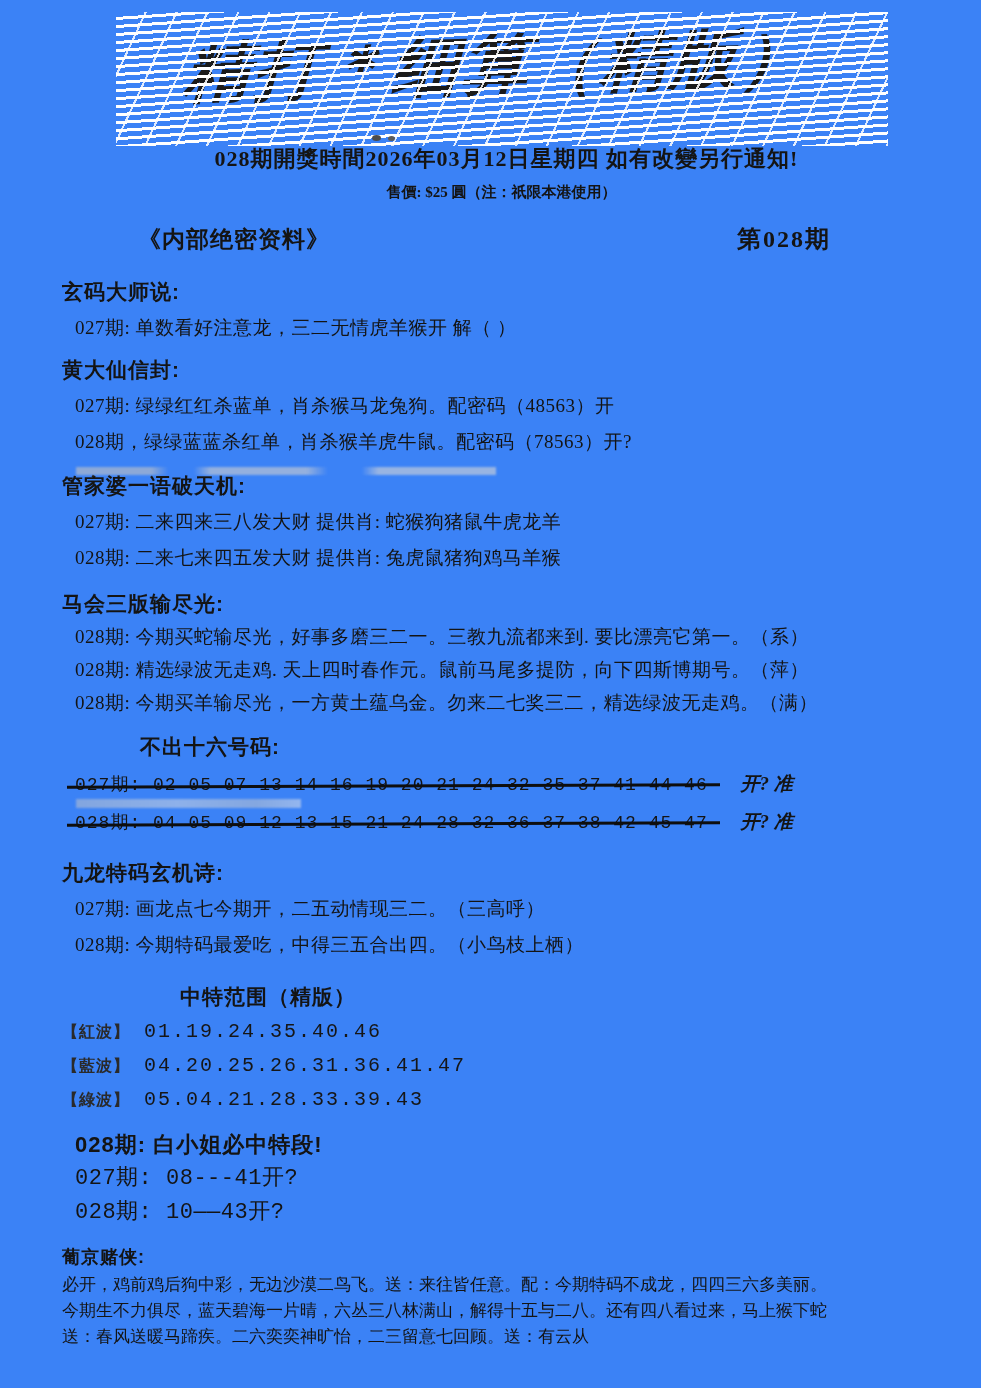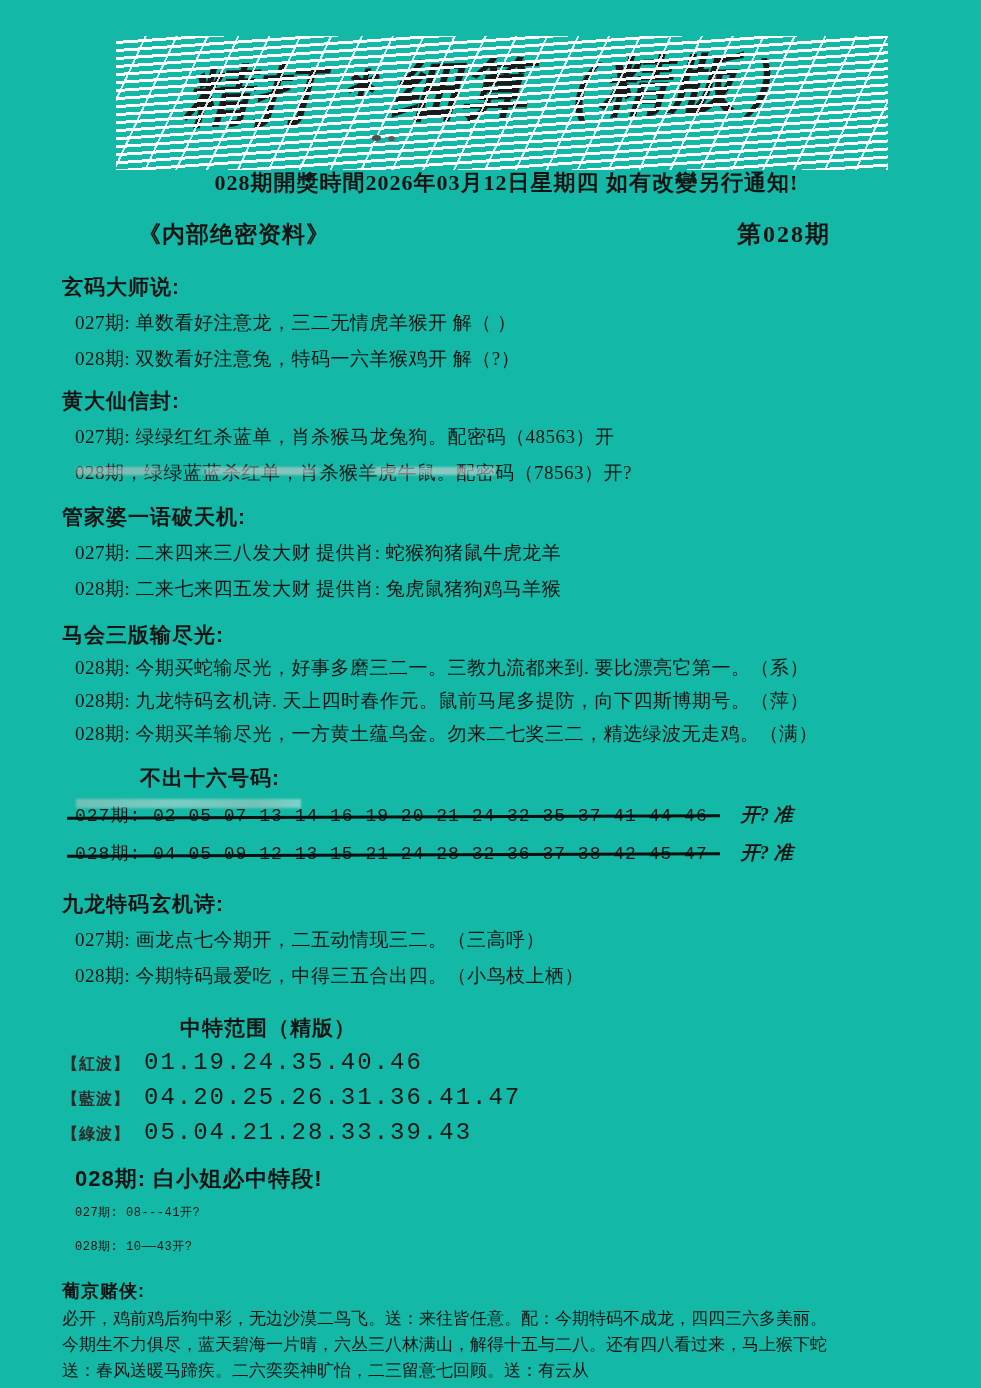--- a/index.html
+++ b/index.html
@@ -1,25 +1,25 @@
 <!DOCTYPE html>
 <html><head>
 <meta charset="utf-8">
 <style>
   * { margin:0; padding:0; box-sizing:border-box; }
   html,body { background:#e8e8e8; }
   .page {
     position:relative;
     width:981px; height:1388px;
     margin:0 auto;
-    background:#14b8a6;
+    background:#3b82f6;
     color:#141414;
     font-family:"Liberation Serif", serif;
     overflow:hidden;
-    padding:38px 40px 0 62px;
+    padding:14px 40px 0 62px;
   }
 
   
   .masthead {
     position:relative;
     height:122px;
     margin:4px 0 2px 60px;
     width:760px;
   }
   .title-art {
@@ -103,24 +103,24 @@
     height:3px; background:#0e0e0e;
     transform:translateY(-50%) rotate(-0.2deg);
   }
   .row-suffix { margin-left:22px; font-family:"Liberation Serif", serif; font-weight:bold; font-size:19px;font-style:italic; }
   .sec-jiulong .h  { margin-top:20px; }
   .sec-zhongte .h  { margin-top:22px; padding-left:118px; }
   .wave-row { margin-top:5px; line-height:29px; white-space:nowrap; }
   .wave-label { font-size:16px; font-weight:bold; color:#2a2a2a; letter-spacing:1px; }
   .wave-nums {
     font-family:"Liberation Mono", monospace;
-    font-size:24px; letter-spacing:2px; margin-left:10px; color:#161616;
+    font-size:20px; letter-spacing:2px; margin-left:10px; color:#161616;
   }
   .sec-baixj .h { margin-top:16px; padding-left:13px; font-size:22px; }
-  .sec-baixj .ln { font-family:"Liberation Mono", monospace; font-size:12px; margin-top:4px; }
+  .sec-baixj .ln { font-family:"Liberation Mono", monospace; font-size:22px; margin-top:4px; }
   .sec-pujing .h { margin-top:14px; font-size:18px; }
   .sec-pujing .ln { font-size:17px; line-height:26px; margin-top:0; padding-left:0; letter-spacing:0; }
 
   
   .artifact { position:absolute; pointer-events:none; }
   .smudge-a { left:76px; top:467px; width:420px; height:8px;
     background:linear-gradient(to right,#c4c4c4 0 18%,rgba(220,220,220,0) 22% 28%,#cfcfcf 32% 55%,rgba(225,225,225,0) 60% 68%,#d6d6d6 72% 100%);
     filter:blur(1px); opacity:.6; }
   .smudge-b { left:76px; top:799px; width:225px; height:9px;
     background:linear-gradient(to right,#c9c9c9,#e0e0e0 45%,#cccccc 80%,#eaeaea);
@@ -135,50 +135,50 @@
 
   <div class="masthead">
     <div class="title-art">精打＊细算（精版）</div>
     <div class="stripes"></div>
   </div>
 
   <div class="artifact dot-a"></div>
   <div class="artifact dot-b"></div>
 
   <div class="draw-info">028期開獎時間2026年03月12日星期四 如有改變另行通知!</div>
+  <div class="price-note">售價: $25 圓（注：祇限本港使用）</div>
 
   <div class="doc-row">
     <span class="doc-label">《内部绝密资料》</span>
     <span class="issue-label">第028期</span>
   </div>
 
   <section class="sec-xuanma">
     <h2 class="h">玄码大师说:</h2>
     <p class="ln">027期: 单数看好注意龙，三二无情虎羊猴开 解（ ）</p>
-    <p class="ln">028期: 双数看好注意兔，特码一六羊猴鸡开 解（?）</p>
   </section>
 
   <section class="sec-huang">
     <h2 class="h">黄大仙信封:</h2>
     <p class="ln">027期: 绿绿红红杀蓝单，肖杀猴马龙兔狗。配密码（48563）开</p>
     <p class="ln">028期，绿绿蓝蓝杀红单，肖杀猴羊虎牛鼠。配密码（78563）开?</p>
   </section>
 
   <div class="artifact smudge-a"></div>
 
   <section class="sec-guanjiapo">
     <h2 class="h">管家婆一语破天机:</h2>
     <p class="ln">027期: 二来四来三八发大财 提供肖: 蛇猴狗猪鼠牛虎龙羊</p>
     <p class="ln">028期: 二来七来四五发大财 提供肖: 兔虎鼠猪狗鸡马羊猴</p>
   </section>
 
   <section class="sec-mahui">
     <h2 class="h">马会三版输尽光:</h2>
     <p class="ln">028期: 今期买蛇输尽光，好事多磨三二一。三教九流都来到. 要比漂亮它第一。（系）</p>
-    <p class="ln">028期: 九龙特码玄机诗. 天上四时春作元。鼠前马尾多提防，向下四斯博期号。（萍）</p>
+    <p class="ln">028期: 精选绿波无走鸡. 天上四时春作元。鼠前马尾多提防，向下四斯博期号。（萍）</p>
     <p class="ln">028期: 今期买羊输尽光，一方黄土蕴乌金。勿来二七奖三二，精选绿波无走鸡。（满）</p>
   </section>
 
   <section class="sec-buchu">
     <h2 class="h">不出十六号码:</h2>
     <p class="num-row">
       <span class="strike">027期: 02 05 07 13 14 16 19 20 21 24 32 35 37 41 44 46</span>
       <span class="row-suffix">开? 准</span>
     </p>
     <p class="num-row">

